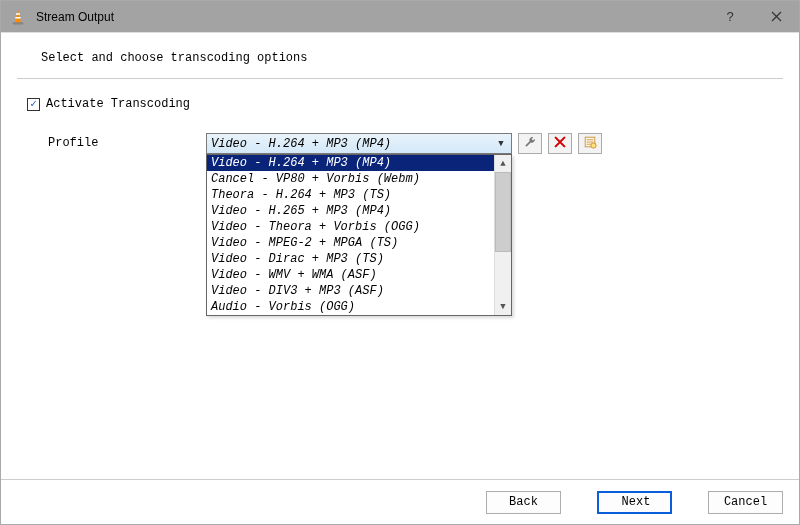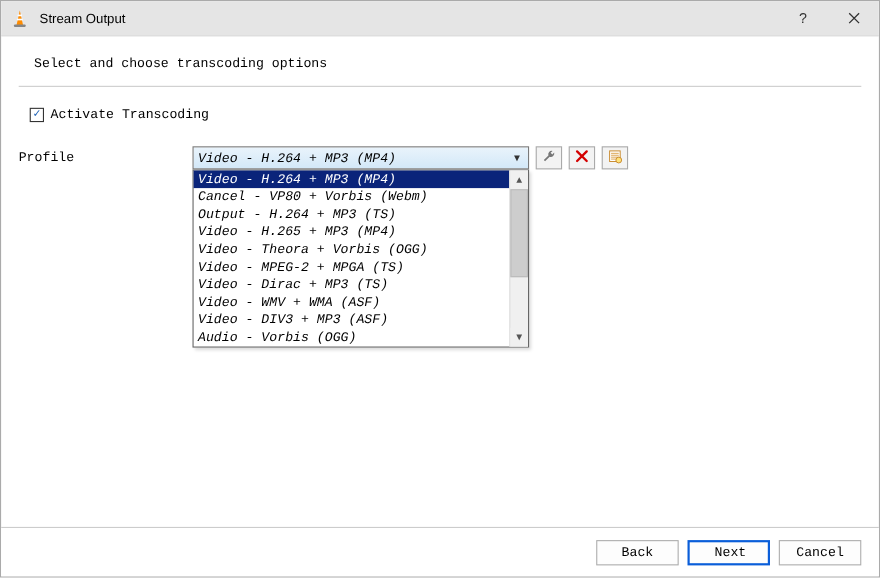--- a/index.html
+++ b/index.html
@@ -9,50 +9,51 @@
       background: #fff;
       font-family: "SimSun", "NSimSun", "Courier New", monospace;
       font-size: 12px;
       color: #000;
       border: 1px solid #aaa;
       position: relative;
       overflow: hidden;
     }
     .titlebar {
       height: 32px;
-      background: #e5e5e5;
+      background: #a3a3a3;
       display: flex;
       align-items: center;
       padding: 0 0 0 8px;
       border-bottom: 1px solid #ddd;
     }
     .titlebar .app-icon { width: 18px; height: 18px; margin-right: 9px; }
     .titlebar .title { flex: 1; font-family: "Segoe UI", Tahoma, sans-serif; font-size: 12px; }
     .titlebar .winbtn {
       width: 46px; height: 32px;
       display: flex; align-items: center; justify-content: center;
       font-family: "Segoe UI", sans-serif; font-size: 13px;
       color: #333;
     }
     .content { padding: 14px 16px 0 16px; }
     .heading { font-weight: bold; font-size: 12px; }
-    .subheading { margin: 4px 0 0 14px; font-size: 12px; }
+    .subheading { margin: 4px 0 0 24px; font-size: 12px; }
     hr.sep { border: none; border-top: 1px solid #ccc; margin: 13px 0 18px 0; }
     .checkbox-row {
       display: flex; align-items: center; gap: 6px;
       margin-left: 10px; margin-bottom: 22px;
     }
     .chk {
       width: 13px; height: 13px; border: 1px solid #333;
       display: inline-flex; align-items: center; justify-content: center;
       font-size: 11px; line-height: 1; color: #1a5fb4;
       background: #fff;
     }
     .profile-row {
       display: flex; align-items: flex-start;
+      margin-left: 31px;
     }
     .profile-label { width: 158px; padding-top: 3px; }
     .profile-controls { display: flex; gap: 6px; align-items: flex-start; font-style: italic; }
     .combo-wrap { position: relative; width: 306px; }
     .combo {
       width: 306px; height: 21px;
       border: 1px solid #7a7a7a;
       background: linear-gradient(#e9f3fb, #d3e8f8);
       display: flex; align-items: center; justify-content: space-between;
       padding: 0 2px 0 4px;
@@ -111,20 +112,21 @@
       background: #fff;
     }
     .btn {
       min-width: 75px; height: 23px;
       border: 1px solid #adadad;
       background: #fdfdfd;
       font-family: "SimSun", "Courier New", monospace;
       font-size: 12px;
       display: flex; align-items: center; justify-content: center;
       padding: 0 14px;
+      margin-left: 28px;
     }
     .btn.primary { border: 2px solid #0a5ed9; padding-left: 17px; }
   </style>
 </head>
 <body>
 
 <div class="titlebar">
   <span class="app-icon">
     <svg viewBox="0 0 24 24">
       <path d="M12 2 L16 20 L8 20 Z" fill="#ff8c00"></path>
@@ -157,21 +159,21 @@
       <div class="combo-wrap">
         <div class="combo">
           <span>Video - H.264 + MP3 (MP4)</span>
           <span class="arrow">▼</span>
         </div>
         <div class="dropdown">
           <div class="dropdown-inner">
             <div class="dd-list" id="dd-list">
                 <div class="dd-item selected">Video - H.264 + MP3 (MP4)</div>
                 <div class="dd-item">Cancel - VP80 + Vorbis (Webm)</div>
-                <div class="dd-item">Output - H.264 + MP3 (TS)</div>
+                <div class="dd-item">Theora - H.264 + MP3 (TS)</div>
                 <div class="dd-item">Video - H.265 + MP3 (MP4)</div>
                 <div class="dd-item">Video - Theora + Vorbis (OGG)</div>
                 <div class="dd-item">Video - MPEG-2 + MPGA (TS)</div>
                 <div class="dd-item">Video - Dirac + MP3 (TS)</div>
                 <div class="dd-item">Video - WMV + WMA (ASF)</div>
                 <div class="dd-item">Video - DIV3 + MP3 (ASF)</div>
                 <div class="dd-item">Audio - Vorbis (OGG)</div>
               </div>
             <div class="dd-scroll">
               <div class="sbtn">▲</div>

